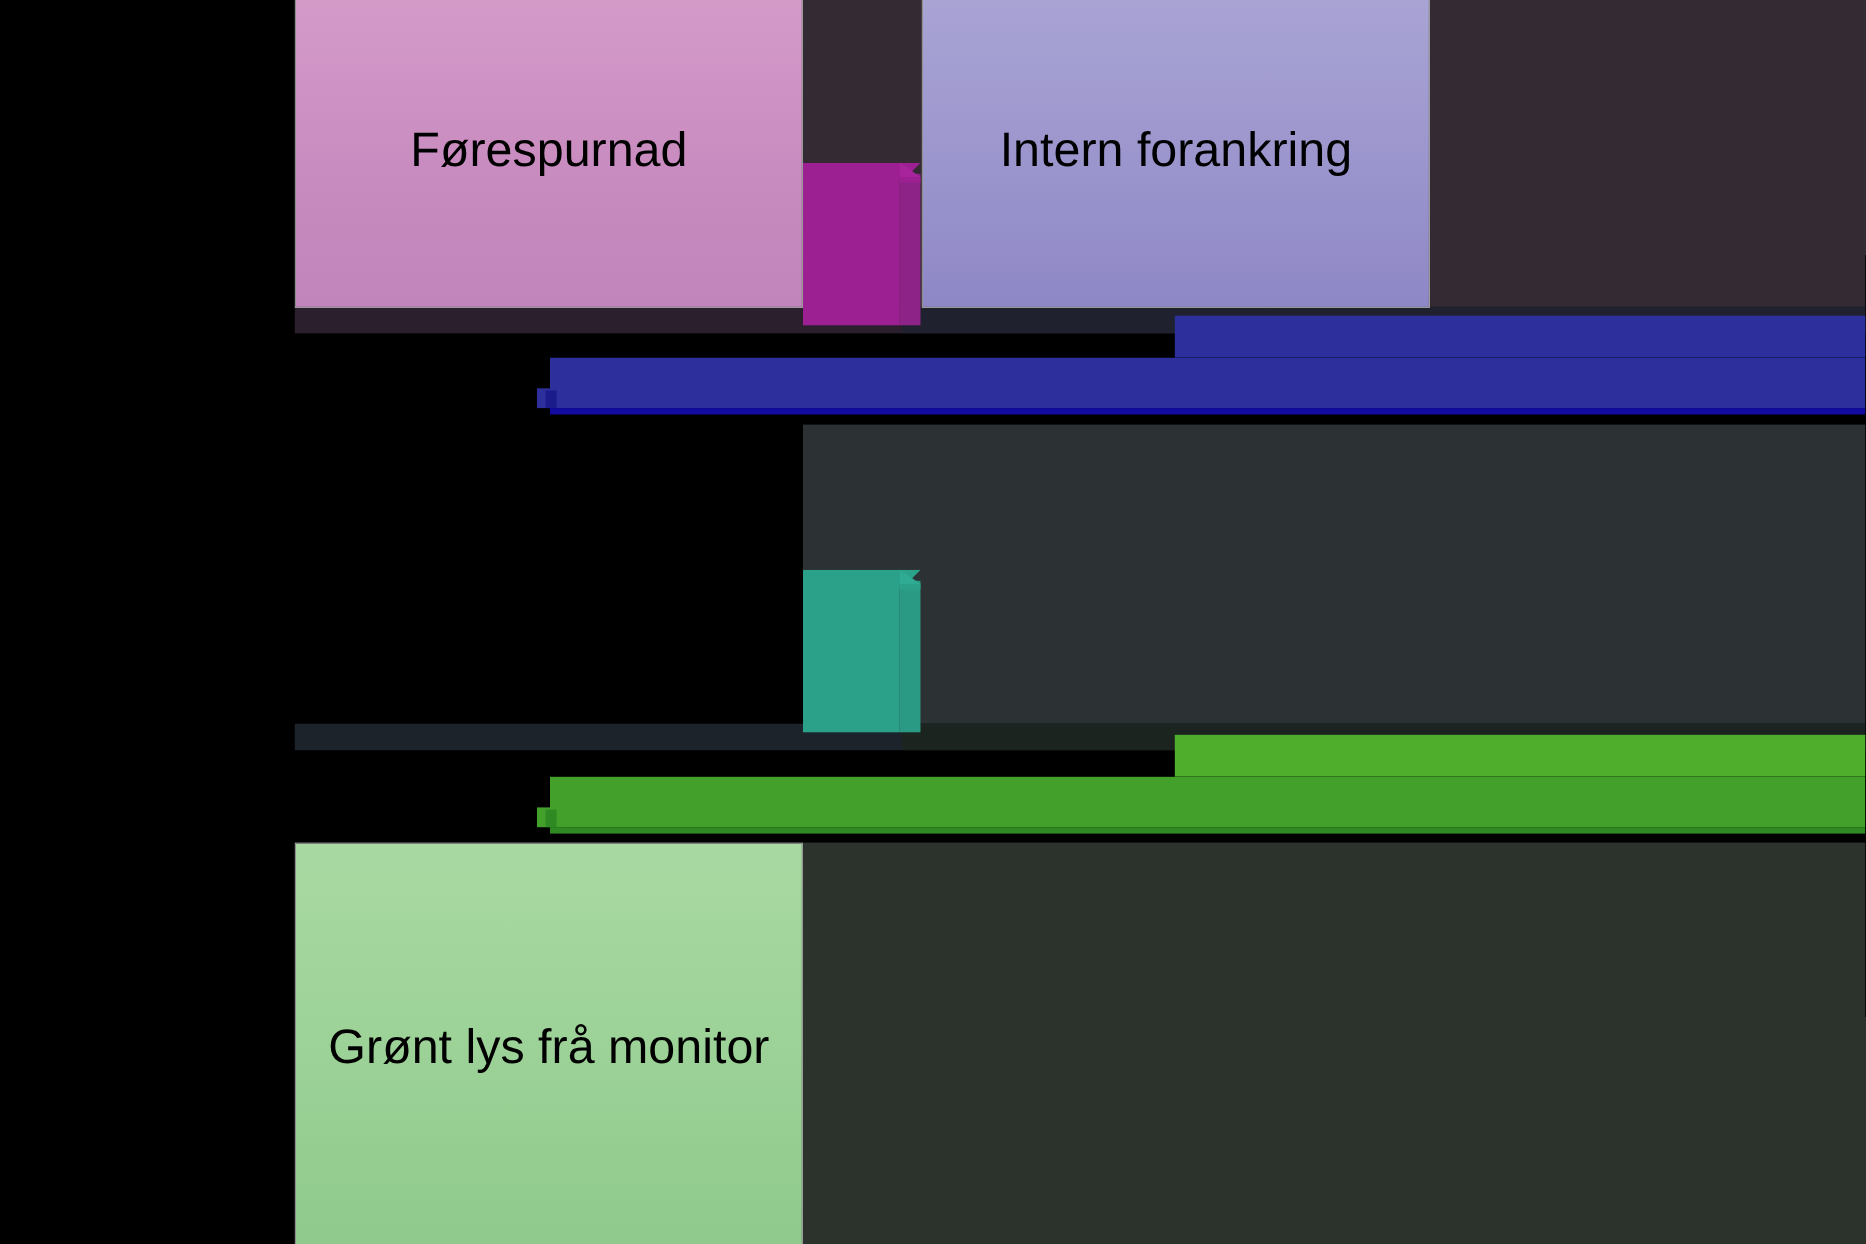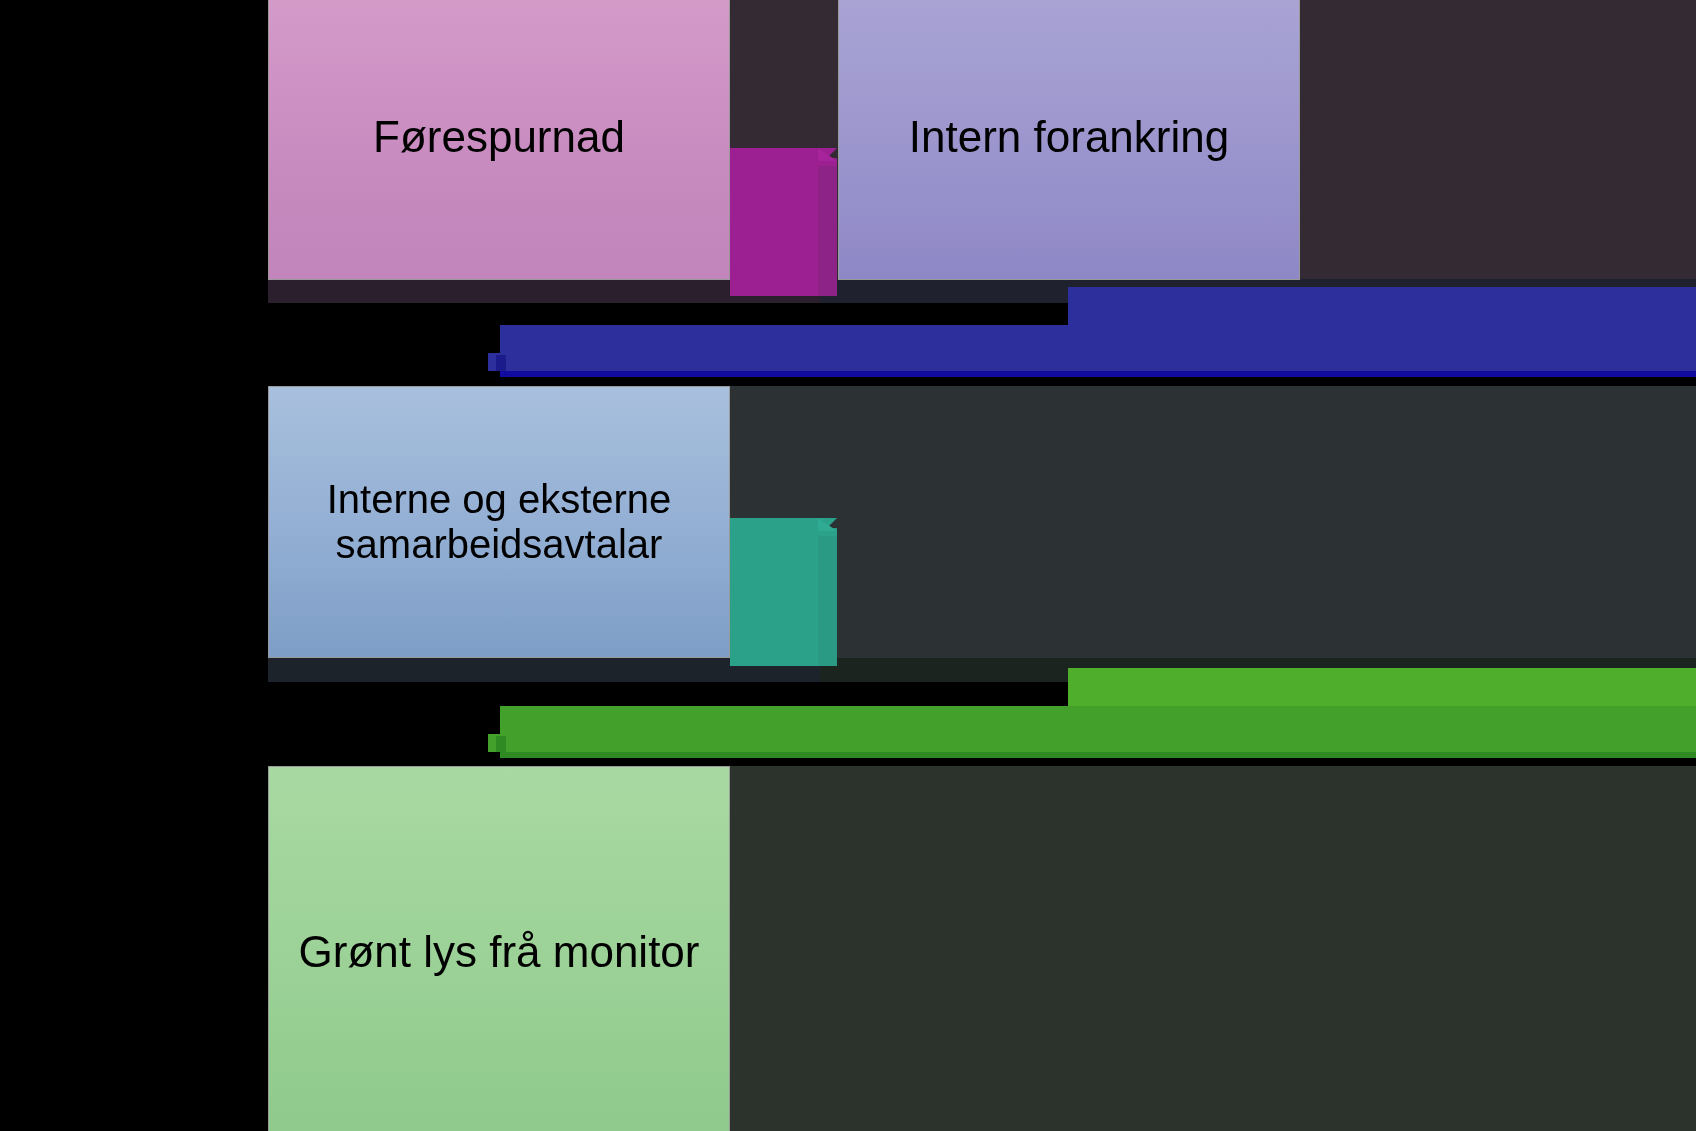--- a/index.html
+++ b/index.html
@@ -137,23 +137,20 @@
   <div class="barseg barseg-blue-top"></div>
   <div class="longarrow arrow-blue">
     <svg viewBox="0 0 1208 52" preserveAspectRatio="none">
       <rect x="12" y="0" width="1196" height="46" fill="#2c2f9c"></rect>
       <rect x="0" y="28" width="24" height="18" fill="#2c2f9c"></rect>
       <rect x="8" y="30" width="10" height="16" fill="#1b1b8c"></rect>
       <rect x="12" y="46" width="1196" height="6" fill="#120ba0"></rect>
     </svg>
   </div>
 
-  <div class="node node-avtalar">
-    <span>Interne og eksterne samarbeidsavtalar</span>
-  </div>
 
 
   <div class="chev chev-teal">
     <svg viewBox="0 0 107 148" preserveAspectRatio="none">
       <rect x="0" y="0" width="88" height="148" fill="#2ba189"></rect>
       <rect x="88" y="10" width="19" height="138" fill="#2a9a84"></rect>
       <path d="M86,0 L107,0 L94,13 L107,13 L107,18 L88,18 Z" fill="#2ba189"></path>
       <path d="M88,0 L107,13 L88,13 Z" fill="#2eab92"></path>
     </svg>
   </div>

